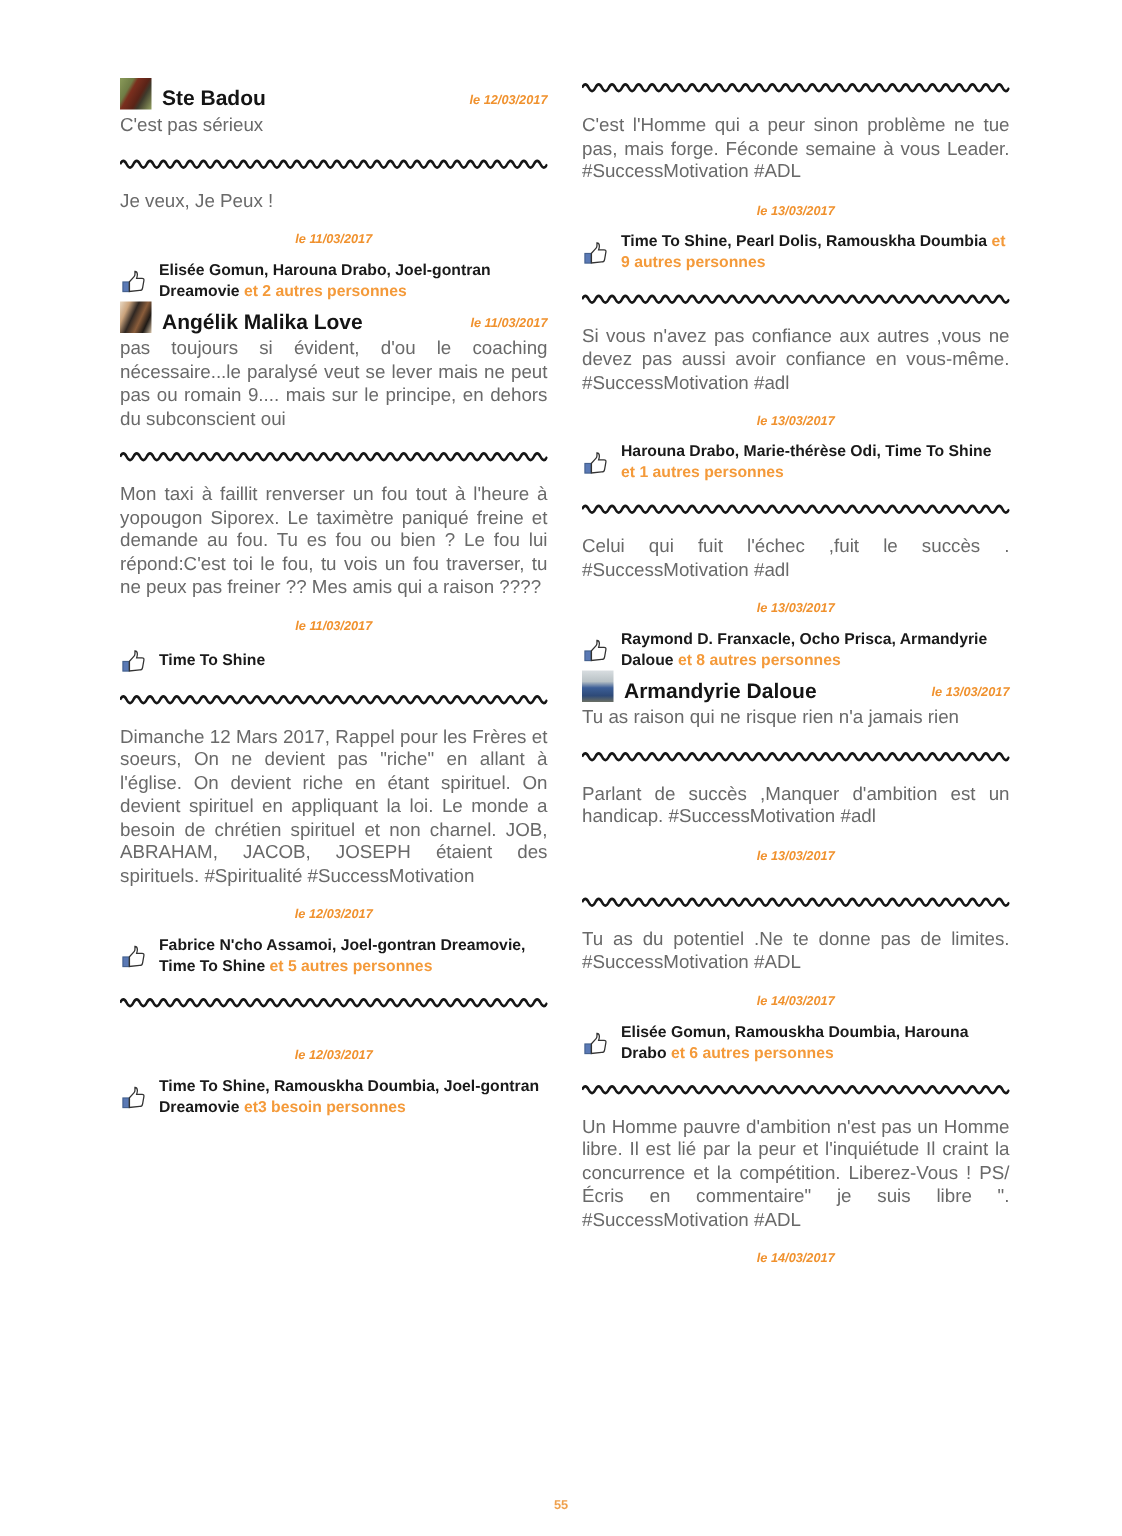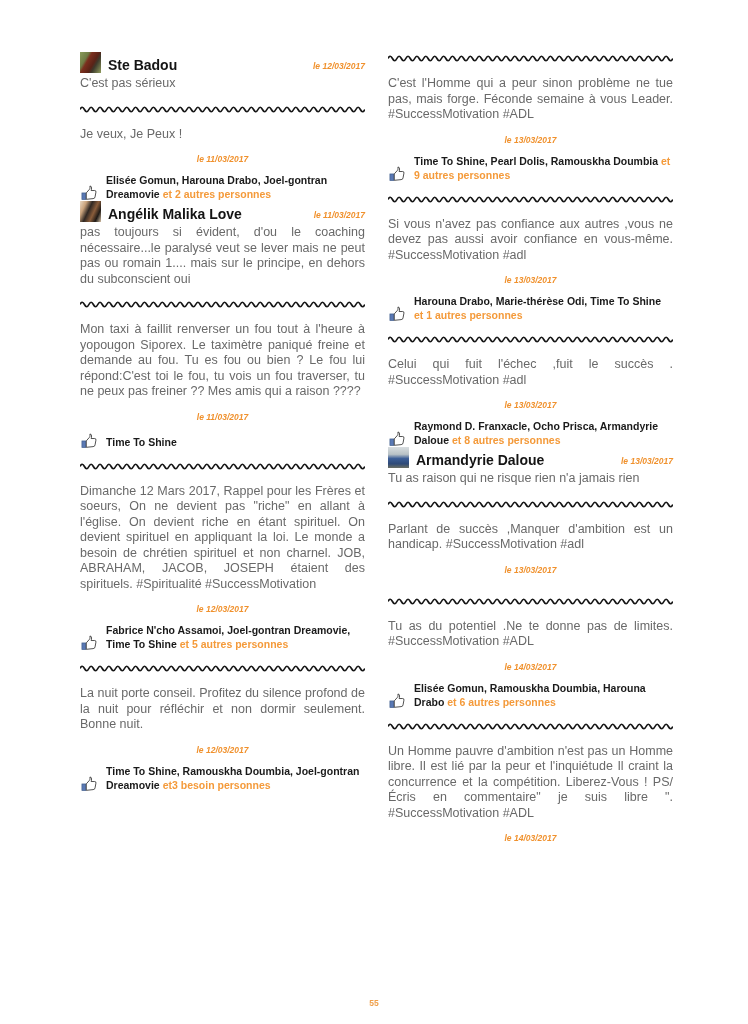--- a/index.html
+++ b/index.html
@@ -14,21 +14,21 @@
   .post-header{display:flex;align-items:flex-end;gap:7px;margin-bottom:3px;}
   .avatar{width:21px;height:21px;flex:none;display:inline-block;}
   .av-truck{background:linear-gradient(120deg,#8a9b5a 0%,#6f7c45 28%,#7b2f1e 38%,#5a2317 60%,#3e3a2c 70%,#93a060 100%);}
   .av-faces{background:linear-gradient(115deg,#e9d9c4 0%,#caa37c 22%,#2f2722 42%,#8a5d3b 62%,#1f1a16 80%,#d9c4a8 100%);}
   .av-blue{background:linear-gradient(180deg,#d8dde0 0%,#b9c2c6 35%,#3c5e97 55%,#2e4a78 80%,#6b6f63 100%);}
   .author{font-size:14px;font-weight:bold;color:#141414;flex:1;line-height:1.1;}
   .hdate{font-size:8.5px;font-weight:bold;font-style:italic;color:#F0912D;white-space:nowrap;padding-bottom:2px;}
   .ptext{font-size:12.5px;line-height:15.5px;color:#696969;text-align:justify;}
   .ptext.single{text-align:left;}
   .cdate{text-align:center;font-size:8.5px;font-weight:bold;font-style:italic;color:#F0912D;margin:12px 0 9px;}
-  .likes{display:flex;gap:8px;align-items:flex-end;margin-top:0;padding-left:1px;}
+  .likes{display:flex;gap:8px;align-items:center;margin-top:0;padding-left:1px;}
   .like-icon{flex:none;width:17px;height:17px;margin-top:1px;}
   .likes-text{font-size:10.5px;line-height:14px;font-weight:bold;color:#1a1a1a;}
   .more{color:#F49A3A;}
   .wave{display:block;margin:13px 0;flex:none;}
   .wave.first{margin-top:2px;}
   .wavepath{fill:none;stroke:#161616;stroke-width:1.7;}
   .pageno{position:absolute;left:0;right:0;bottom:16px;text-align:center;
     font-size:8.5px;font-weight:bold;color:#EFA04C;}
 </style>
 </head>
@@ -63,21 +63,21 @@
           <span class="likes-text"><span>Elisée Gomun, Harouna Drabo, Joel-gontran Dreamovie</span> <span class="more">et 2 autres personnes</span></span>
         </div>
       </div>
 
       <div class="post gap-top">
         <div class="post-header">
           <span class="avatar av-faces"></span>
           <span class="author">Angélik Malika Love</span>
           <span class="hdate">le 11/03/2017</span>
         </div>
-        <div class="ptext">pas toujours si évident, d'ou le coaching nécessaire...le paralysé veut se lever mais ne peut pas ou romain 1.... mais sur le principe, en dehors du subconscient oui</div>
+        <div class="ptext">pas toujours si évident, d'ou le coaching nécessaire...le paralysé veut se lever mais ne peut pas ou romain 9.... mais sur le principe, en dehors du subconscient oui</div>
       </div>
 
       <svg class="wave" width="285" height="9" viewBox="0 0 285 9" preserveAspectRatio="none">
           <path class="wavepath" d="M0,4.5 q2.2,-4.5 4.45,0 q2.25,4.5 4.45,0 q2.2,-4.5 4.45,0 q2.25,4.5 4.45,0 q2.2,-4.5 4.45,0 q2.25,4.5 4.45,0 q2.2,-4.5 4.45,0 q2.25,4.5 4.45,0 q2.2,-4.5 4.45,0 q2.25,4.5 4.45,0 q2.2,-4.5 4.45,0 q2.25,4.5 4.45,0 q2.2,-4.5 4.45,0 q2.25,4.5 4.45,0 q2.2,-4.5 4.45,0 q2.25,4.5 4.45,0 q2.2,-4.5 4.45,0 q2.25,4.5 4.45,0 q2.2,-4.5 4.45,0 q2.25,4.5 4.45,0 q2.2,-4.5 4.45,0 q2.25,4.5 4.45,0 q2.2,-4.5 4.45,0 q2.25,4.5 4.45,0 q2.2,-4.5 4.45,0 q2.25,4.5 4.45,0 q2.2,-4.5 4.45,0 q2.25,4.5 4.45,0 q2.2,-4.5 4.45,0 q2.25,4.5 4.45,0 q2.2,-4.5 4.45,0 q2.25,4.5 4.45,0 q2.2,-4.5 4.45,0 q2.25,4.5 4.45,0 q2.2,-4.5 4.45,0 q2.25,4.5 4.45,0 q2.2,-4.5 4.45,0 q2.25,4.5 4.45,0 q2.2,-4.5 4.45,0 q2.25,4.5 4.45,0 q2.2,-4.5 4.45,0 q2.25,4.5 4.45,0 q2.2,-4.5 4.45,0 q2.25,4.5 4.45,0 q2.2,-4.5 4.45,0 q2.25,4.5 4.45,0 q2.2,-4.5 4.45,0 q2.25,4.5 4.45,0 q2.2,-4.5 4.45,0 q2.25,4.5 4.45,0 q2.2,-4.5 4.45,0 q2.25,4.5 4.45,0 q2.2,-4.5 4.45,0 q2.25,4.5 4.45,0 q2.2,-4.5 4.45,0 q2.25,4.5 4.45,0 q2.2,-4.5 4.45,0 q2.25,4.5 4.45,0 q2.2,-4.5 4.45,0 q2.25,4.5 4.45,0 q2.2,-4.5 4.45,0 q2.25,4.5 4.45,0 q2.2,-4.5 4.45,0 q2.25,4.5 4.45,0"></path>
         </svg>
 
       <div class="post">
         <div class="ptext">Mon taxi à faillit renverser un fou tout à l'heure à yopougon Siporex. Le taximètre paniqué freine et demande au fou. Tu es fou ou bien ? Le fou lui répond:C'est toi le fou, tu vois un fou traverser, tu ne peux pas freiner ?? Mes amis qui a raison ????</div>
         <div class="cdate">le 11/03/2017</div>
         <div class="likes">
@@ -103,21 +103,20 @@
             </svg>
           <span class="likes-text"><span>Fabrice N'cho Assamoi, Joel-gontran Dreamovie, Time To Shine</span> <span class="more">et 5 autres personnes</span></span>
         </div>
       </div>
 
       <svg class="wave" width="285" height="9" viewBox="0 0 285 9" preserveAspectRatio="none">
           <path class="wavepath" d="M0,4.5 q2.2,-4.5 4.45,0 q2.25,4.5 4.45,0 q2.2,-4.5 4.45,0 q2.25,4.5 4.45,0 q2.2,-4.5 4.45,0 q2.25,4.5 4.45,0 q2.2,-4.5 4.45,0 q2.25,4.5 4.45,0 q2.2,-4.5 4.45,0 q2.25,4.5 4.45,0 q2.2,-4.5 4.45,0 q2.25,4.5 4.45,0 q2.2,-4.5 4.45,0 q2.25,4.5 4.45,0 q2.2,-4.5 4.45,0 q2.25,4.5 4.45,0 q2.2,-4.5 4.45,0 q2.25,4.5 4.45,0 q2.2,-4.5 4.45,0 q2.25,4.5 4.45,0 q2.2,-4.5 4.45,0 q2.25,4.5 4.45,0 q2.2,-4.5 4.45,0 q2.25,4.5 4.45,0 q2.2,-4.5 4.45,0 q2.25,4.5 4.45,0 q2.2,-4.5 4.45,0 q2.25,4.5 4.45,0 q2.2,-4.5 4.45,0 q2.25,4.5 4.45,0 q2.2,-4.5 4.45,0 q2.25,4.5 4.45,0 q2.2,-4.5 4.45,0 q2.25,4.5 4.45,0 q2.2,-4.5 4.45,0 q2.25,4.5 4.45,0 q2.2,-4.5 4.45,0 q2.25,4.5 4.45,0 q2.2,-4.5 4.45,0 q2.25,4.5 4.45,0 q2.2,-4.5 4.45,0 q2.25,4.5 4.45,0 q2.2,-4.5 4.45,0 q2.25,4.5 4.45,0 q2.2,-4.5 4.45,0 q2.25,4.5 4.45,0 q2.2,-4.5 4.45,0 q2.25,4.5 4.45,0 q2.2,-4.5 4.45,0 q2.25,4.5 4.45,0 q2.2,-4.5 4.45,0 q2.25,4.5 4.45,0 q2.2,-4.5 4.45,0 q2.25,4.5 4.45,0 q2.2,-4.5 4.45,0 q2.25,4.5 4.45,0 q2.2,-4.5 4.45,0 q2.25,4.5 4.45,0 q2.2,-4.5 4.45,0 q2.25,4.5 4.45,0 q2.2,-4.5 4.45,0 q2.25,4.5 4.45,0 q2.2,-4.5 4.45,0 q2.25,4.5 4.45,0"></path>
         </svg>
 
       <div class="post">
-        <div class="ptext">La nuit porte conseil. Profitez du silence profond de la nuit pour réfléchir et non dormir seulement. Bonne nuit.</div>
         <div class="cdate">le 12/03/2017</div>
         <div class="likes">
           <svg class="like-icon" viewBox="0 0 18 18">
               <rect x="1" y="9.5" width="4.2" height="6.8" fill="#5A79B5" stroke="#44618f" stroke-width="0.8"></rect>
               <path d="M5.6 16.2 V9.4 L8.9 5.7 q0.6,-0.7 0.6,-1.7 V2.1 q1.7,0.2 1.7,2.1 0,1.1 -0.5,2.7 h3.8 q1.6,0 1.3,1.7 l-0.9,5 q-0.3,1.9 -2.1,1.9 z" fill="#fff" stroke="#333" stroke-width="0.9"></path>
             </svg>
           <span class="likes-text"><span>Time To Shine, Ramouskha Doumbia, Joel-gontran Dreamovie</span> <span class="more">et3 besoin personnes</span></span>
         </div>
       </div>
 

